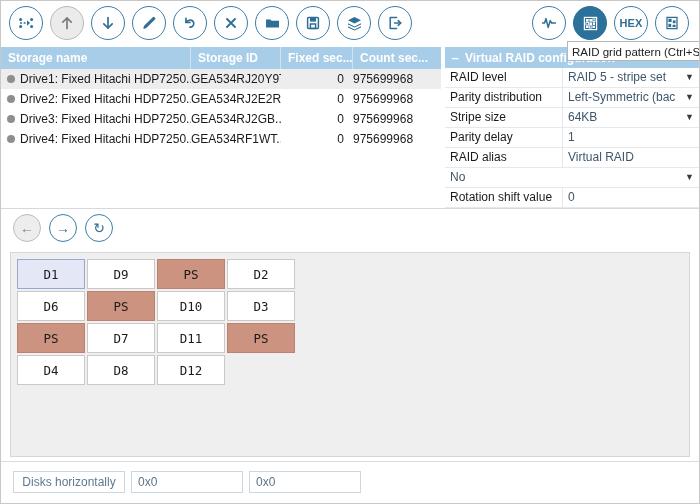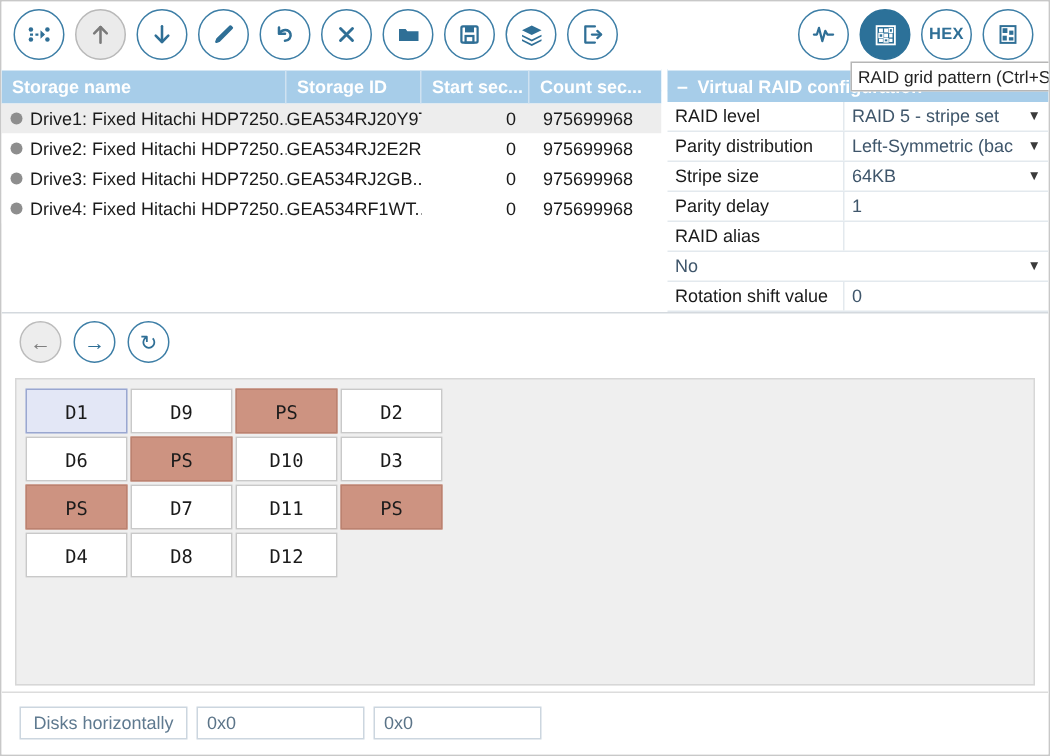--- a/index.html
+++ b/index.html
@@ -146,21 +146,21 @@
     font-size: 12px;
     line-height: 20px;
     box-sizing: border-box;
     white-space: nowrap;
     overflow: hidden;
     color: #1a1a1a;
   }
   .st-cell.c0 { width: 190px; padding-left: 6px; display: flex; align-items: center; gap: 5px; }
   .st-cell.c1 { width: 90px; }
   .st-cell.c2 { width: 72px; text-align: right; padding-right: 9px; }
-  .st-cell.c3 { width: 86px; text-align: center; padding-right: 8px; }
+  .st-cell.c3 { width: 86px; text-align: left; padding-right: 8px; }
   .disk-dot {
     width: 8px; height: 8px;
     border-radius: 50%;
     background: #8e8e8e;
     flex: none;
   }
 
   .pane-divider {
     position: absolute;
     left: 440px; top: 0;
@@ -475,21 +475,21 @@
 
     </div>
   </div>
 
   <div class="top-area">
 
     <div class="storage-pane">
       <div class="st-header">
         <div class="hcell c0">Storage name</div>
         <div class="hcell c1">Storage ID</div>
-        <div class="hcell c2">Start sec...</div>
+        <div class="hcell c2">Fixed sec...</div>
         <div class="hcell c3">Count sec...</div>
       </div>
       <div id="storage-rows">
           <div class="st-row selected">
             <div class="st-cell c0">
               <span class="disk-dot"></span>
               <span>Drive1: Fixed Hitachi HDP7250...</span>
             </div>
             <div class="st-cell c1">GEA534RJ20Y9TA</div>
             <div class="st-cell c2">0</div>
@@ -555,20 +555,23 @@
             </div>
           </div>
           <div class="raid-row">
             <div class="raid-label">Parity delay</div>
             <div class="raid-value">
               <span class="vtxt">1</span>
             </div>
           </div>
           <div class="raid-row">
             <div class="raid-label">RAID alias</div>
+            <div class="raid-value">
+              <span class="vtxt">Virtual RAID</span>
+            </div>
           </div>
           <div class="raid-row">
             <div class="raid-value">
               <span class="vtxt">No</span>
               <span class="raid-caret">▼</span>
             </div>
           </div>
           <div class="raid-row">
             <div class="raid-label">Rotation shift value</div>
             <div class="raid-value">

